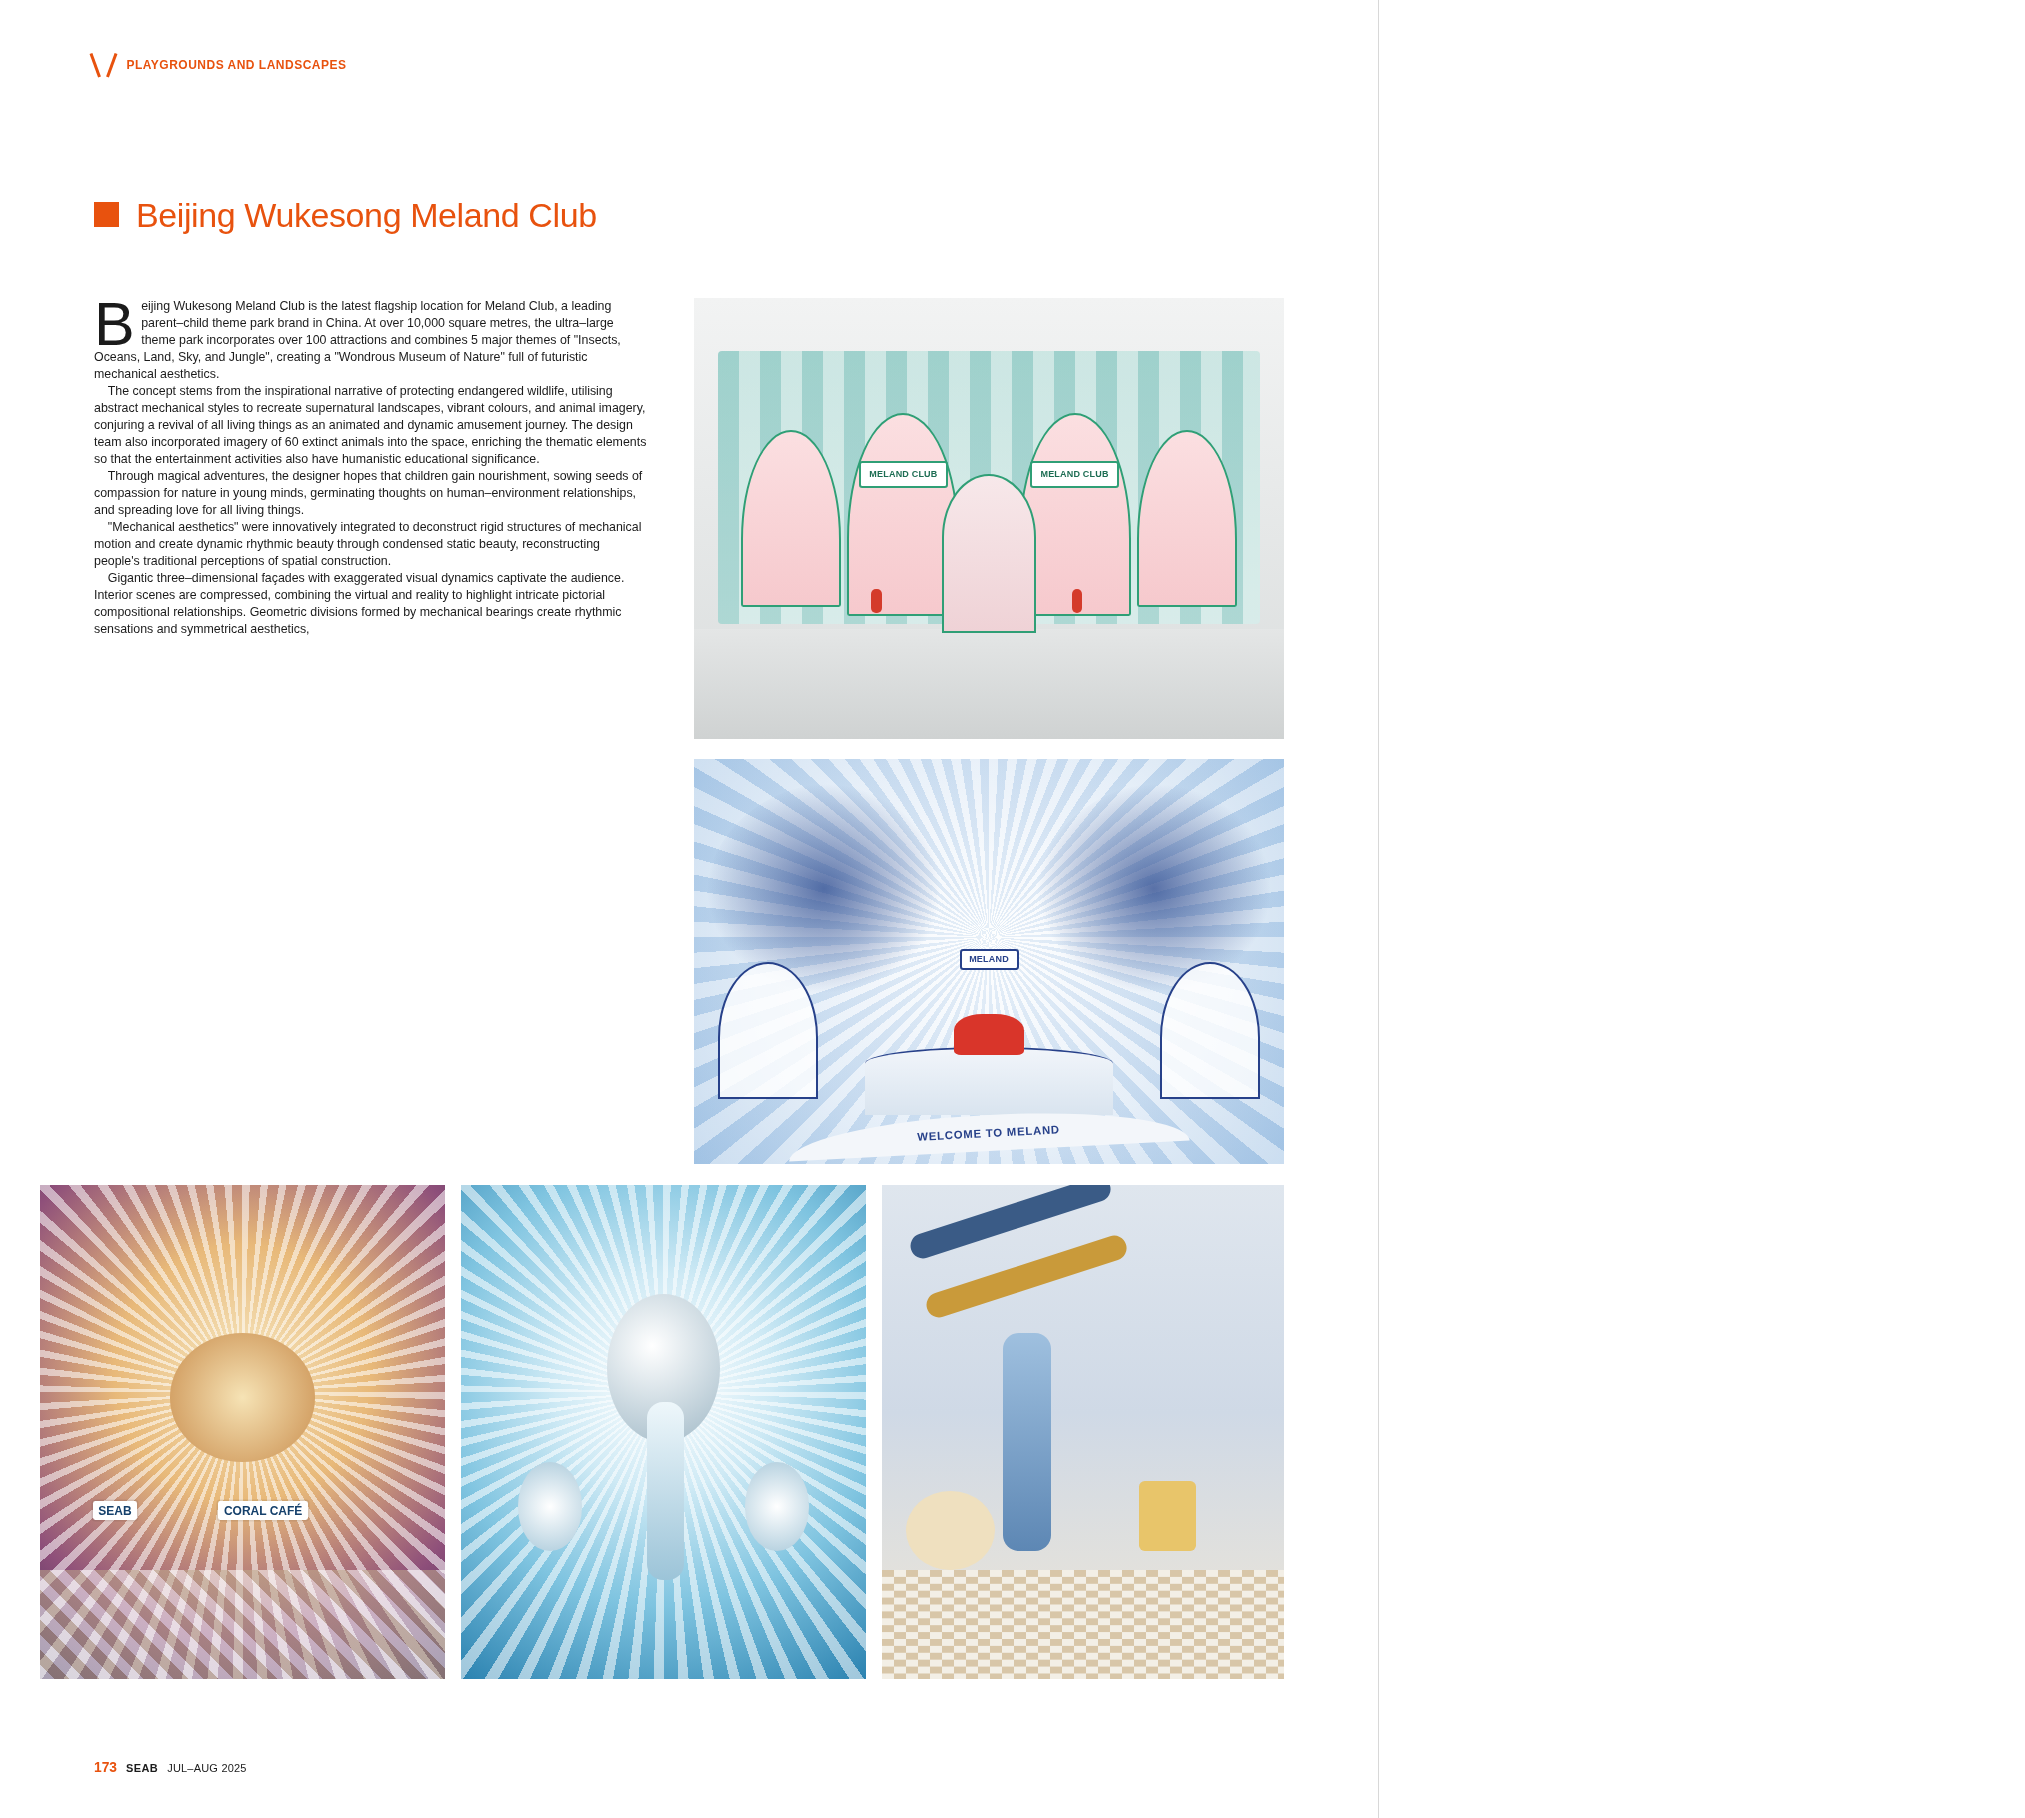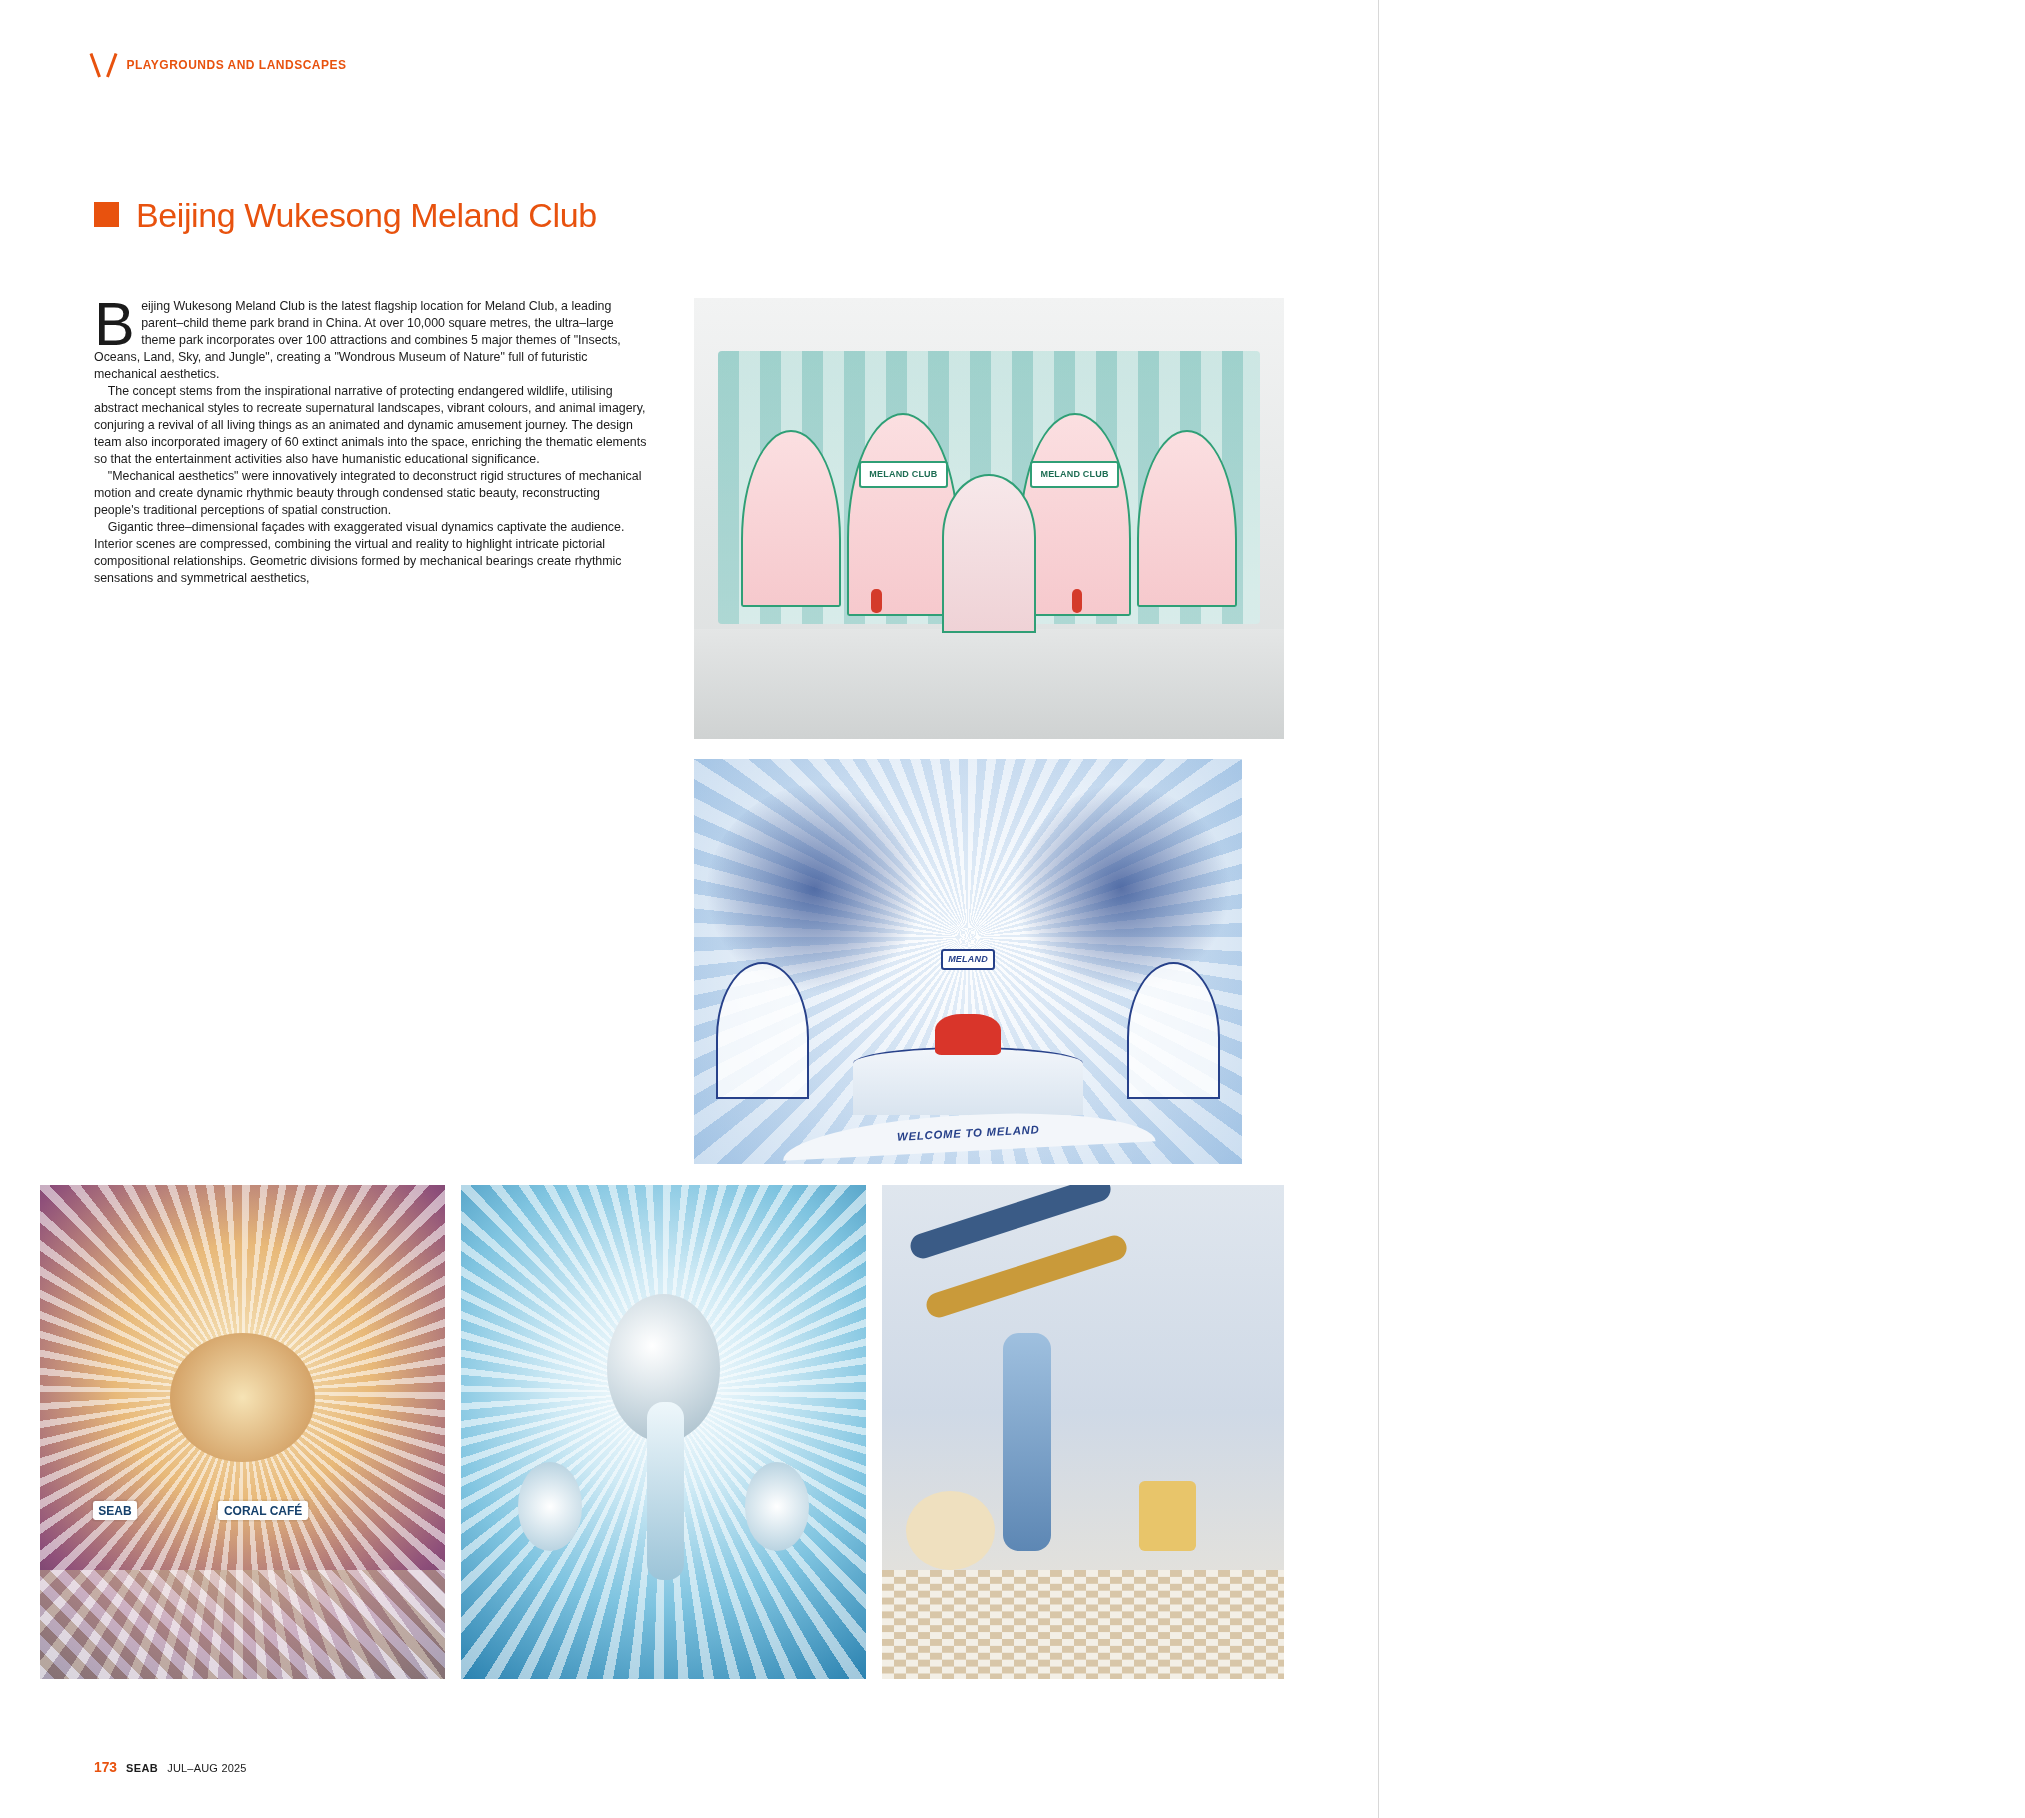--- a/index.html
+++ b/index.html
@@ -146,23 +146,22 @@
     background: linear-gradient(180deg,#f7e8ea,#efd2d6);
     border: 2.4px solid #2f9f76; border-radius: 50% 50% 0 0 / 40% 40% 0 0;
   }
   .facade-figure {
     position: absolute; width: 10.5px; height: 24px; border-radius: 4.9px;
     background: #d43b2b;
   }
 
   
   .img-atrium {
-    left: 694px; top: 759px; width: 548px; height: 405px;
+    left: 694px; top: 759px; width: 590px; height: 405px;
     background: radial-gradient(circle at 50% 46%, #ffffff 0%, #eef4fb 24%, #cfe0f2 58%, #9dc0e3 100%);
-    font-style: italic;
   }
   .atrium-rays {
     position: absolute; inset: 0;
     background: repeating-conic-gradient(from 0deg at 50% 44%,
       rgba(255,255,255,.85) 0deg 3deg, rgba(170,200,230,.5) 3deg 6deg);
     opacity: .55;
   }
   .atrium-wing {
     position: absolute; top: 6%; width: 40%; height: 52%;
     background: radial-gradient(ellipse at center, rgba(40,70,140,.75), rgba(40,70,140,0) 70%);
@@ -258,20 +257,21 @@
     </div>
 
     <div class="title-row">
       <span class="title-square"></span>
       <h1 class="page-title">Beijing Wukesong Meland Club</h1>
     </div>
 
     <div class="col-left-text bodytext">
       <p class="first"><span class="dropcap">B</span><span>eijing Wukesong Meland Club is the latest flagship location for Meland Club, a leading parent–child theme park brand in China. At over 10,000 square metres, the ultra–large theme park incorporates over 100 attractions and combines 5 major themes of "Insects, Oceans, Land, Sky, and Jungle", creating a "Wondrous Museum of Nature" full of futuristic mechanical aesthetics.</span></p>
       <p>The concept stems from the inspirational narrative of protecting endangered wildlife, utilising abstract mechanical styles to recreate supernatural landscapes, vibrant colours, and animal imagery, conjuring a revival of all living things as an animated and dynamic amusement journey. The design team also incorporated imagery of 60 extinct animals into the space, enriching the thematic elements so that the entertainment activities also have humanistic educational significance.</p>
+      <p>Through magical adventures, the designer hopes that children gain nourishment, sowing seeds of compassion for nature in young minds, germinating thoughts on human–environment relationships, and spreading love for all living things.</p>
       <p>"Mechanical aesthetics" were innovatively integrated to deconstruct rigid structures of mechanical motion and create dynamic rhythmic beauty through condensed static beauty, reconstructing people's traditional perceptions of spatial construction.</p>
       <p>Gigantic three–dimensional façades with exaggerated visual dynamics captivate the audience. Interior scenes are compressed, combining the virtual and reality to highlight intricate pictorial compositional relationships. Geometric divisions formed by mechanical bearings create rhythmic sensations and symmetrical aesthetics,</p>
     </div>
 
     <div class="img img-facade">
       <div class="facade-floor"></div>
       <div class="facade-wall"></div>
       <div class="arch" style="left:8%;  top:30%; width:17%; height:40%;"></div>
       <div class="arch" style="left:26%; top:26%; width:19%; height:46%;"></div>
       <div class="arch" style="left:55%; top:26%; width:19%; height:46%;"></div>

